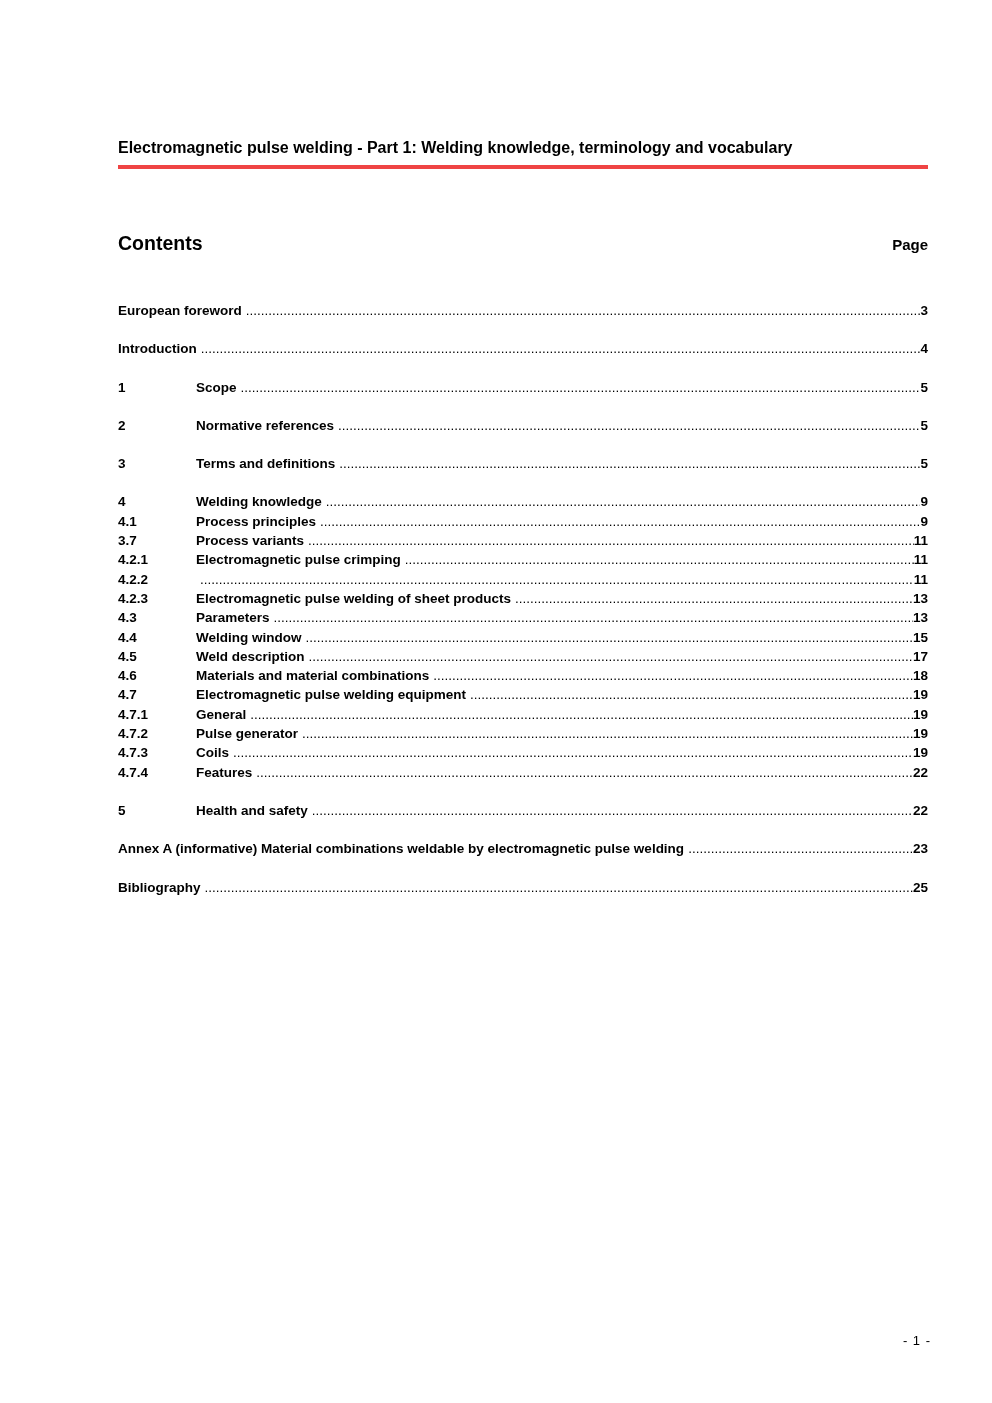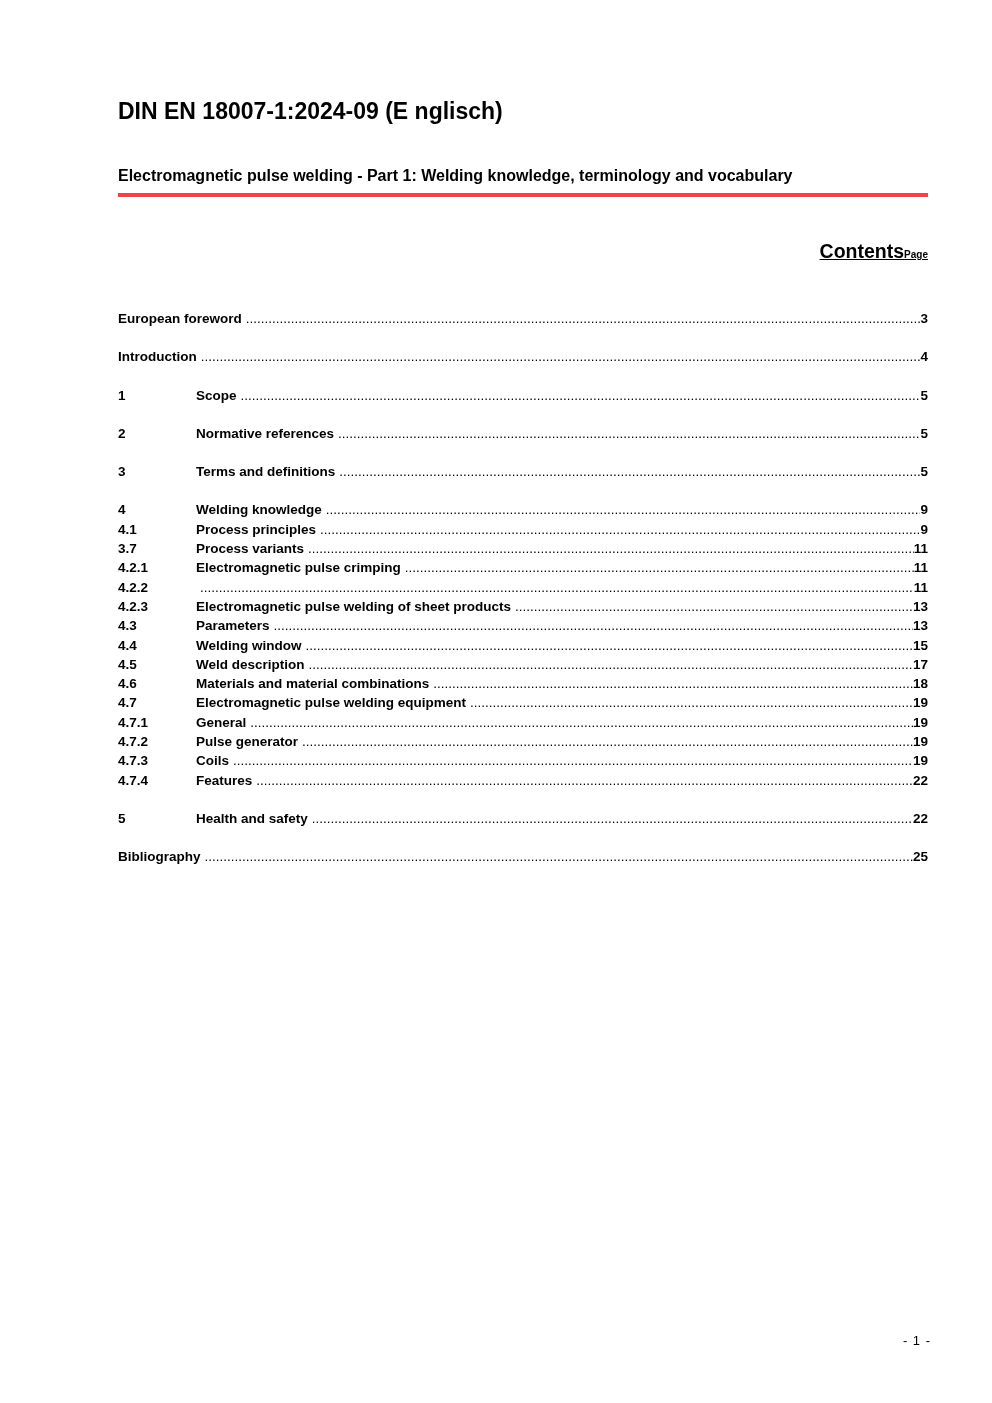--- a/index.html
+++ b/index.html
@@ -31,33 +31,32 @@
     padding-bottom: 7px;
   }
   .doc-subtitle {
     font-size: 16px;
     font-weight: bold;
     line-height: 21px;
     margin: 0;
     max-width: 758px;
   }
   .contents-row {
-    margin-top: 43px;
+    margin-top: 63px;
     display: flex;
-    justify-content: flex-end;
+    justify-content: space-between;
     align-items: baseline;
-    text-decoration: underline;
   }
   .contents-heading {
     font-size: 19.5px;
     font-weight: bold;
     margin: 0;
   }
   .page-col-label {
-    font-size: 10px;
+    font-size: 15px;
     font-weight: bold;
   }
   .toc {
     margin-top: 46px;
   }
   .toc-row {
     display: flex;
     align-items: flex-end;
     font-size: 13.5px;
     line-height: 19.3px;
@@ -95,21 +94,20 @@
     font-size: 13px;
     font-weight: normal;
     letter-spacing: 1px;
   }
 </style>
 </head>
 <body>
 
 <div class="content">
 
-  <h1 class="doc-title">DIN EN 18007-1:2024-09 (E nglisch)</h1>
 
   <div class="subtitle-block">
     <p class="doc-subtitle">Electromagnetic pulse welding - Part 1: Welding knowledge, terminology and vocabulary</p>
   </div>
 
   <div class="contents-row">
     <h2 class="contents-heading">Contents</h2>
     <span class="page-col-label">Page</span>
   </div>
 
@@ -234,20 +232,26 @@
     <span class="toc-page">22</span>
   </div>
       <div class="toc-row group">
     <span class="toc-num">5</span>
     <span class="toc-label">Health and safety</span>
     <span class="dots"></span>
     <span class="toc-page">22</span>
   </div>
       <div class="toc-row group">
 
+    <span class="toc-label">Annex A (informative) Material combinations weldable by electromagnetic pulse welding</span>
+    <span class="dots"></span>
+    <span class="toc-page">23</span>
+  </div>
+      <div class="toc-row group">
+
     <span class="toc-label">Bibliography</span>
     <span class="dots"></span>
     <span class="toc-page">25</span>
   </div>
     </div>
 
 </div>
 
 <div class="footer-num">- 1 -</div>
 

